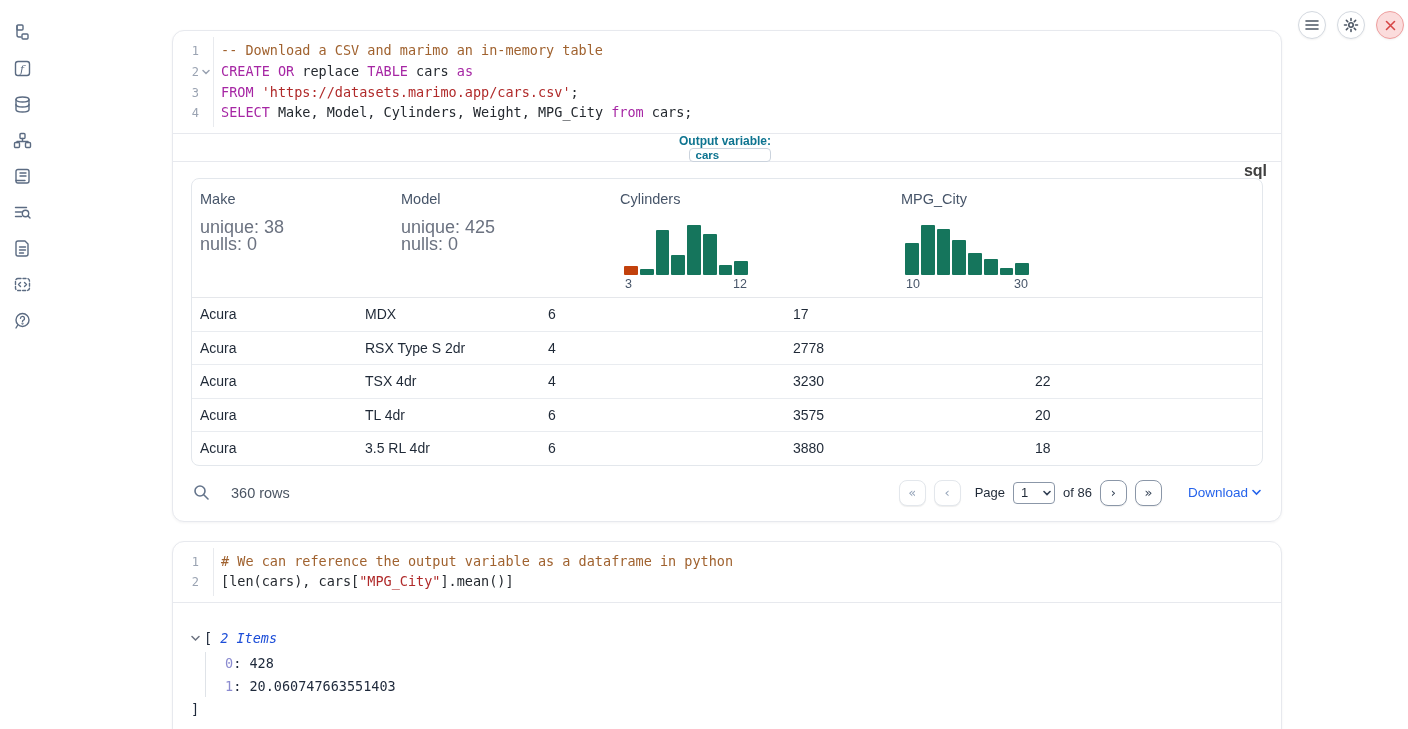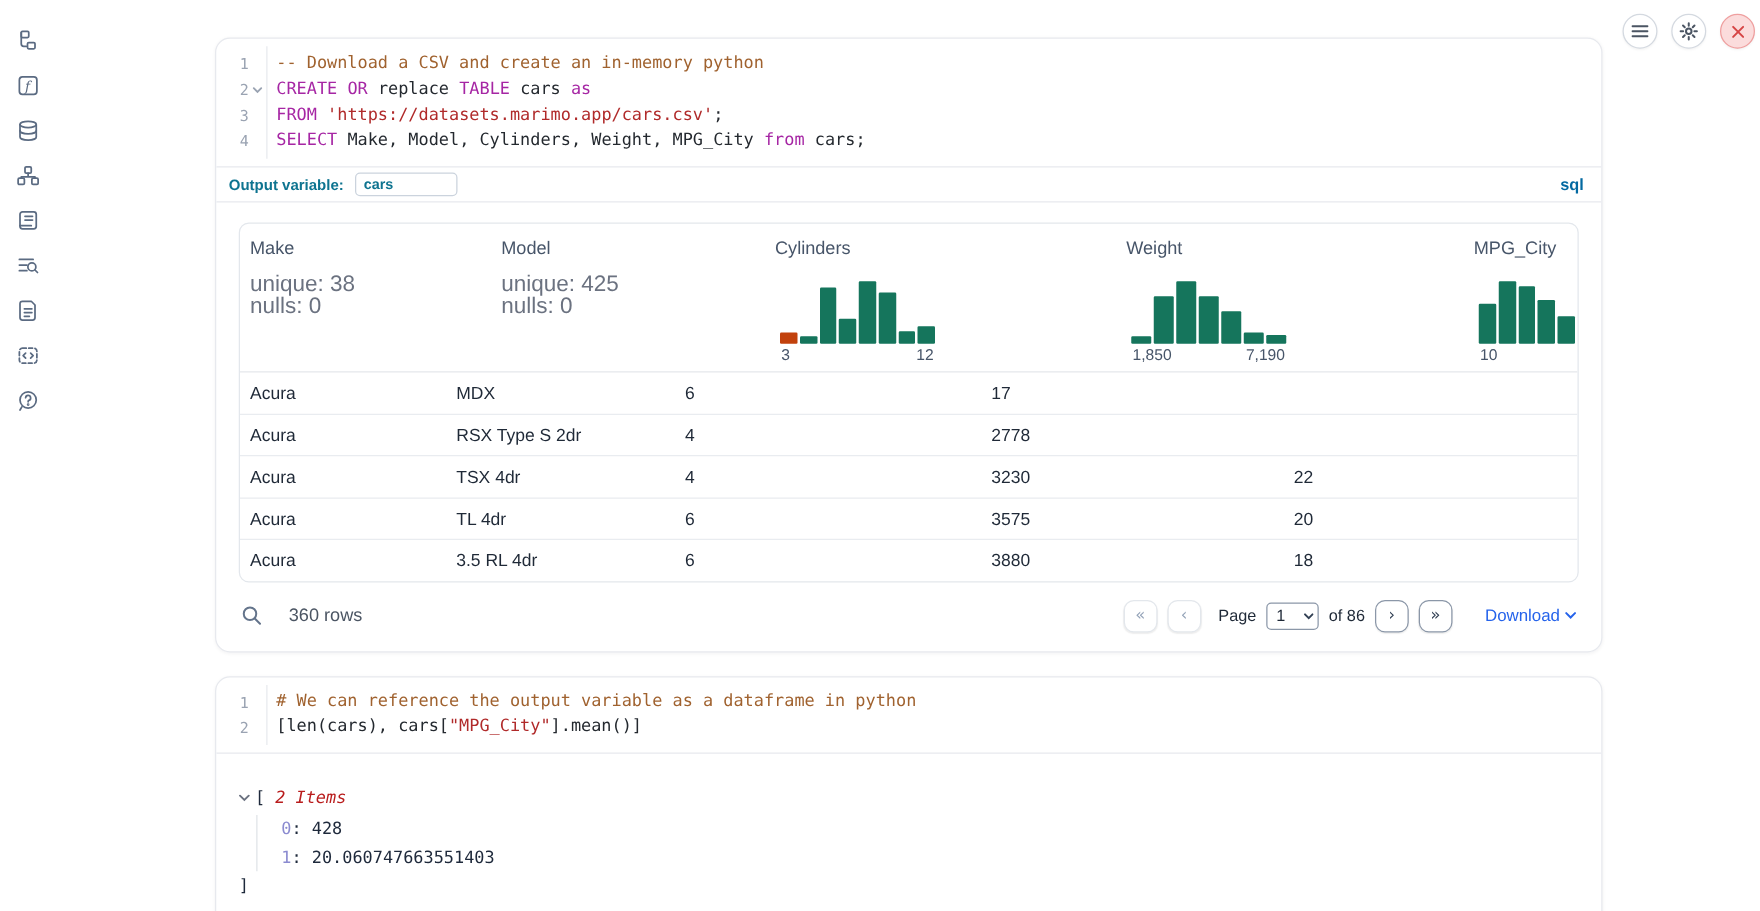--- a/index.html
+++ b/index.html
@@ -38,26 +38,26 @@
   .fold { display:flex; align-items:center; justify-content:center; }
   .fold svg { stroke:#9aa3b2; fill:none; stroke-width:1.5; stroke-linecap:round; }
   .code-text { padding-left:8px; white-space:pre; color:#24292f; }
   .tk-kw { color:#a626a4; }
   .tk-cm { color:#a0622f; }
   .tk-str { color:#b02a2a; }
   .tk-pl { color:#24292f; }
 
   
   .outvar-bar { display:flex; align-items:center; height:29px; padding:0 14px 0 10px;
-    border-top:1px solid #e7e9ee; border-bottom:1px solid #e7e9ee; }
+    border-top:1px solid #e7e9ee; border-bottom:1px solid #e7e9ee;flex-direction:column; }
   .outvar-label { font-size:12px; font-weight:bold; color:#0e7490; }
   .outvar-input { margin-left:9px; width:82px; height:19px; border:1px solid #cbd3dd; border-radius:4px;
     padding:0 6px; font-size:11.5px; font-weight:bold; color:#0e7490;
     font-family:"Liberation Sans", sans-serif; outline:none; }
-  .lang-tag { margin-left:auto; font-size:13px; font-weight:bold; color:#0369a1; }
+  .lang-tag { margin-left:auto; font-size:16px; font-weight:bold; color:#404040; }
 
   
   .cell-output { padding:16px 18px 12px 18px; }
   .table-card { border:1px solid #e3e7ec; border-radius:8px; overflow:hidden; }
   .tgrid { display:grid; grid-template-columns:165px 183px 245px 242px 1fr; }
   .thead { border-bottom:1px solid #e5e7eb;gap:36px; }
   .th { padding:12px 8px 6px 8px; display:flex; flex-direction:column; height:118px; }
   .th-label { font-size:14.5px; color:#475569; }
   .th-stats { margin-top:12px; font-size:18px; color:#6b7280; line-height:17px; }
   .hist-wrap { margin-top:auto; width:124px; margin-left:4px; }
@@ -90,21 +90,21 @@
     stroke-linecap:round; pointer-events:none; }
   .download { margin-left:18px; display:flex; align-items:center; gap:4px; color:#2563eb;
     font-size:13.5px; cursor:pointer; text-decoration:none; }
   .download svg { stroke:#2563eb; fill:none; stroke-width:1.6; stroke-linecap:round; }
 
   
   .py-output { border-top:1px solid #e7e9ee; padding:25px 18px 27px 18px;
     font-family:"DejaVu Sans Mono", monospace; font-size:13.5px; color:#1e293b; }
   .tree-head { display:flex; align-items:center; gap:2px; line-height:20px; }
   .tree-head svg { stroke:#6b7280; fill:none; stroke-width:1.5; stroke-linecap:round; margin-right:2px; }
-  .tree-count { color:#b91c1c; font-style:italic; margin-left:6px; }
+  .tree-count { color:#1d4ed8; font-style:italic; margin-left:6px; }
   .tree-entries { margin-left:14px; border-left:1px solid #dfe3e8; padding-left:19px; margin-top:4px; }
   .tree-entry { line-height:22.5px; }
   .tree-key { color:#8b8bd0; }
   .tree-close { line-height:20px; margin-top:2px; }
 </style>
 </head>
 <body>
 
 <aside class="sidebar">
   <button class="sb-btn">
@@ -190,21 +190,21 @@
 </div>
 
 <main>
 
   <section class="cell">
     <div class="editor" id="sql-editor">
       <div class="gutter-divider"></div>
     <div class="code-line">
           <span class="gutter-num">1</span>
           <span class="fold"></span>
-          <span class="code-text"><span class="tk-cm">-- Download a CSV and create an in-memory python</span></span>
+          <span class="code-text"><span class="tk-cm">-- Download a CSV and marimo an in-memory table</span></span>
         </div>
         <div class="code-line">
           <span class="gutter-num">2</span>
           <span class="fold">
             <svg width="8" height="6" viewBox="0 0 8 6">
               <path d="M1 1.5l3 3 3-3"></path>
             </svg>
           </span>
           <span class="code-text"><span class="tk-kw">CREATE</span><span class="tk-pl"> </span><span class="tk-kw">OR</span><span class="tk-pl"> replace </span><span class="tk-kw">TABLE</span><span class="tk-pl"> cars </span><span class="tk-kw">as</span></span>
         </div>
@@ -250,38 +250,20 @@
                   <div class="hist-bar" style="height: 85%; background: rgb(21, 117, 92);"></div>
                   <div class="hist-bar" style="height: 38%; background: rgb(21, 117, 92);"></div>
                   <div class="hist-bar" style="height: 95%; background: rgb(21, 117, 92);"></div>
                   <div class="hist-bar" style="height: 78%; background: rgb(21, 117, 92);"></div>
                   <div class="hist-bar" style="height: 20%; background: rgb(21, 117, 92);"></div>
                   <div class="hist-bar" style="height: 27%; background: rgb(21, 117, 92);"></div>
                 </div>
                 <div class="hist-range">
                   <span>3</span>
                   <span>12</span>
-                </div>
-              </div>
-            </div>
-            <div class="th">
-              <div class="th-label">Weight</div>
-              <div class="hist-wrap">
-                <div class="hist-bars">
-                  <div class="hist-bar" style="height: 12%; background: rgb(21, 117, 92);"></div>
-                  <div class="hist-bar" style="height: 73%; background: rgb(21, 117, 92);"></div>
-                  <div class="hist-bar" style="height: 95%; background: rgb(21, 117, 92);"></div>
-                  <div class="hist-bar" style="height: 72%; background: rgb(21, 117, 92);"></div>
-                  <div class="hist-bar" style="height: 50%; background: rgb(21, 117, 92);"></div>
-                  <div class="hist-bar" style="height: 17%; background: rgb(21, 117, 92);"></div>
-                  <div class="hist-bar" style="height: 14%; background: rgb(21, 117, 92);"></div>
-                </div>
-                <div class="hist-range">
-                  <span>1,850</span>
-                  <span>7,190</span>
                 </div>
               </div>
             </div>
             <div class="th">
               <div class="th-label">MPG_City</div>
               <div class="hist-wrap">
                 <div class="hist-bars">
                   <div class="hist-bar" style="height: 60%; background: rgb(21, 117, 92);"></div>
                   <div class="hist-bar" style="height: 95%; background: rgb(21, 117, 92);"></div>
                   <div class="hist-bar" style="height: 88%; background: rgb(21, 117, 92);"></div>

